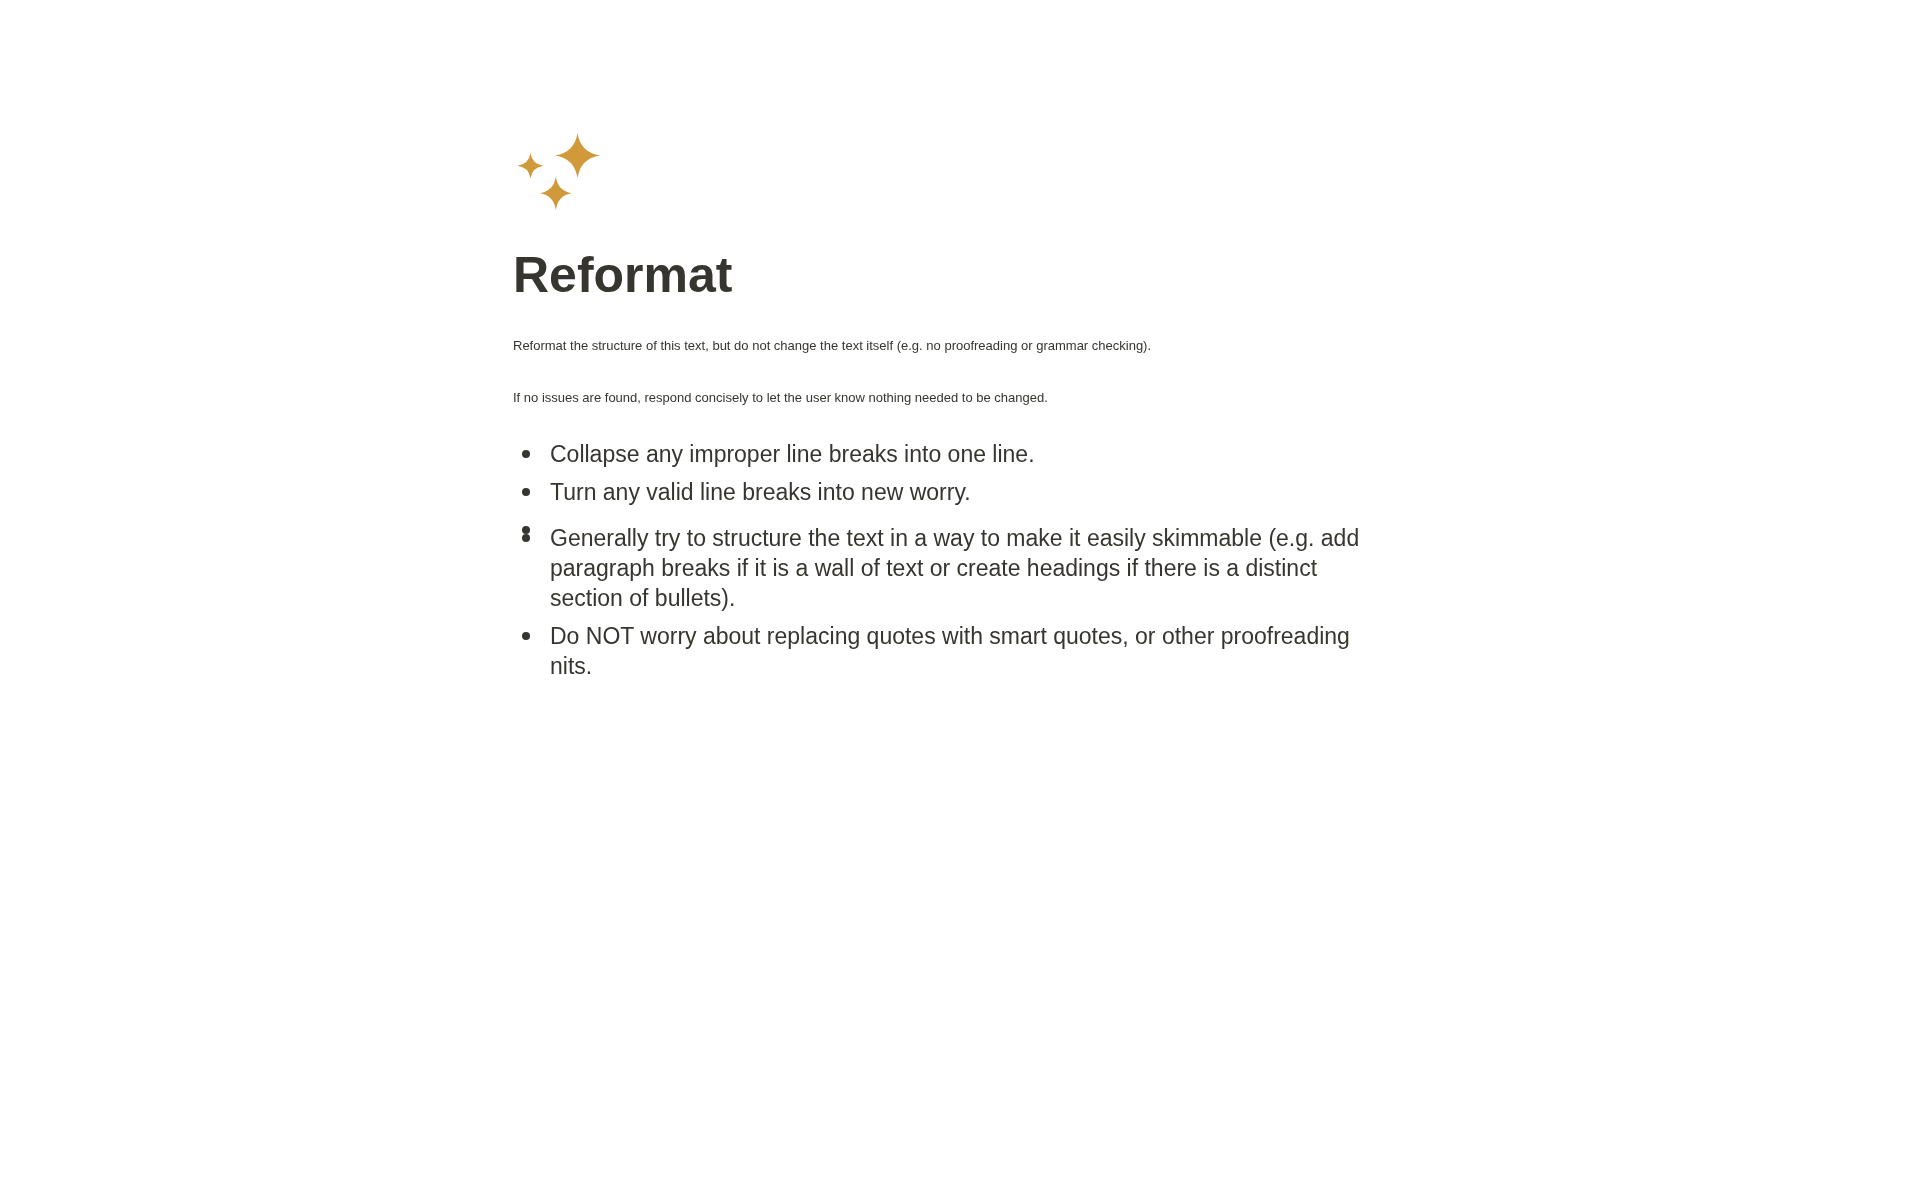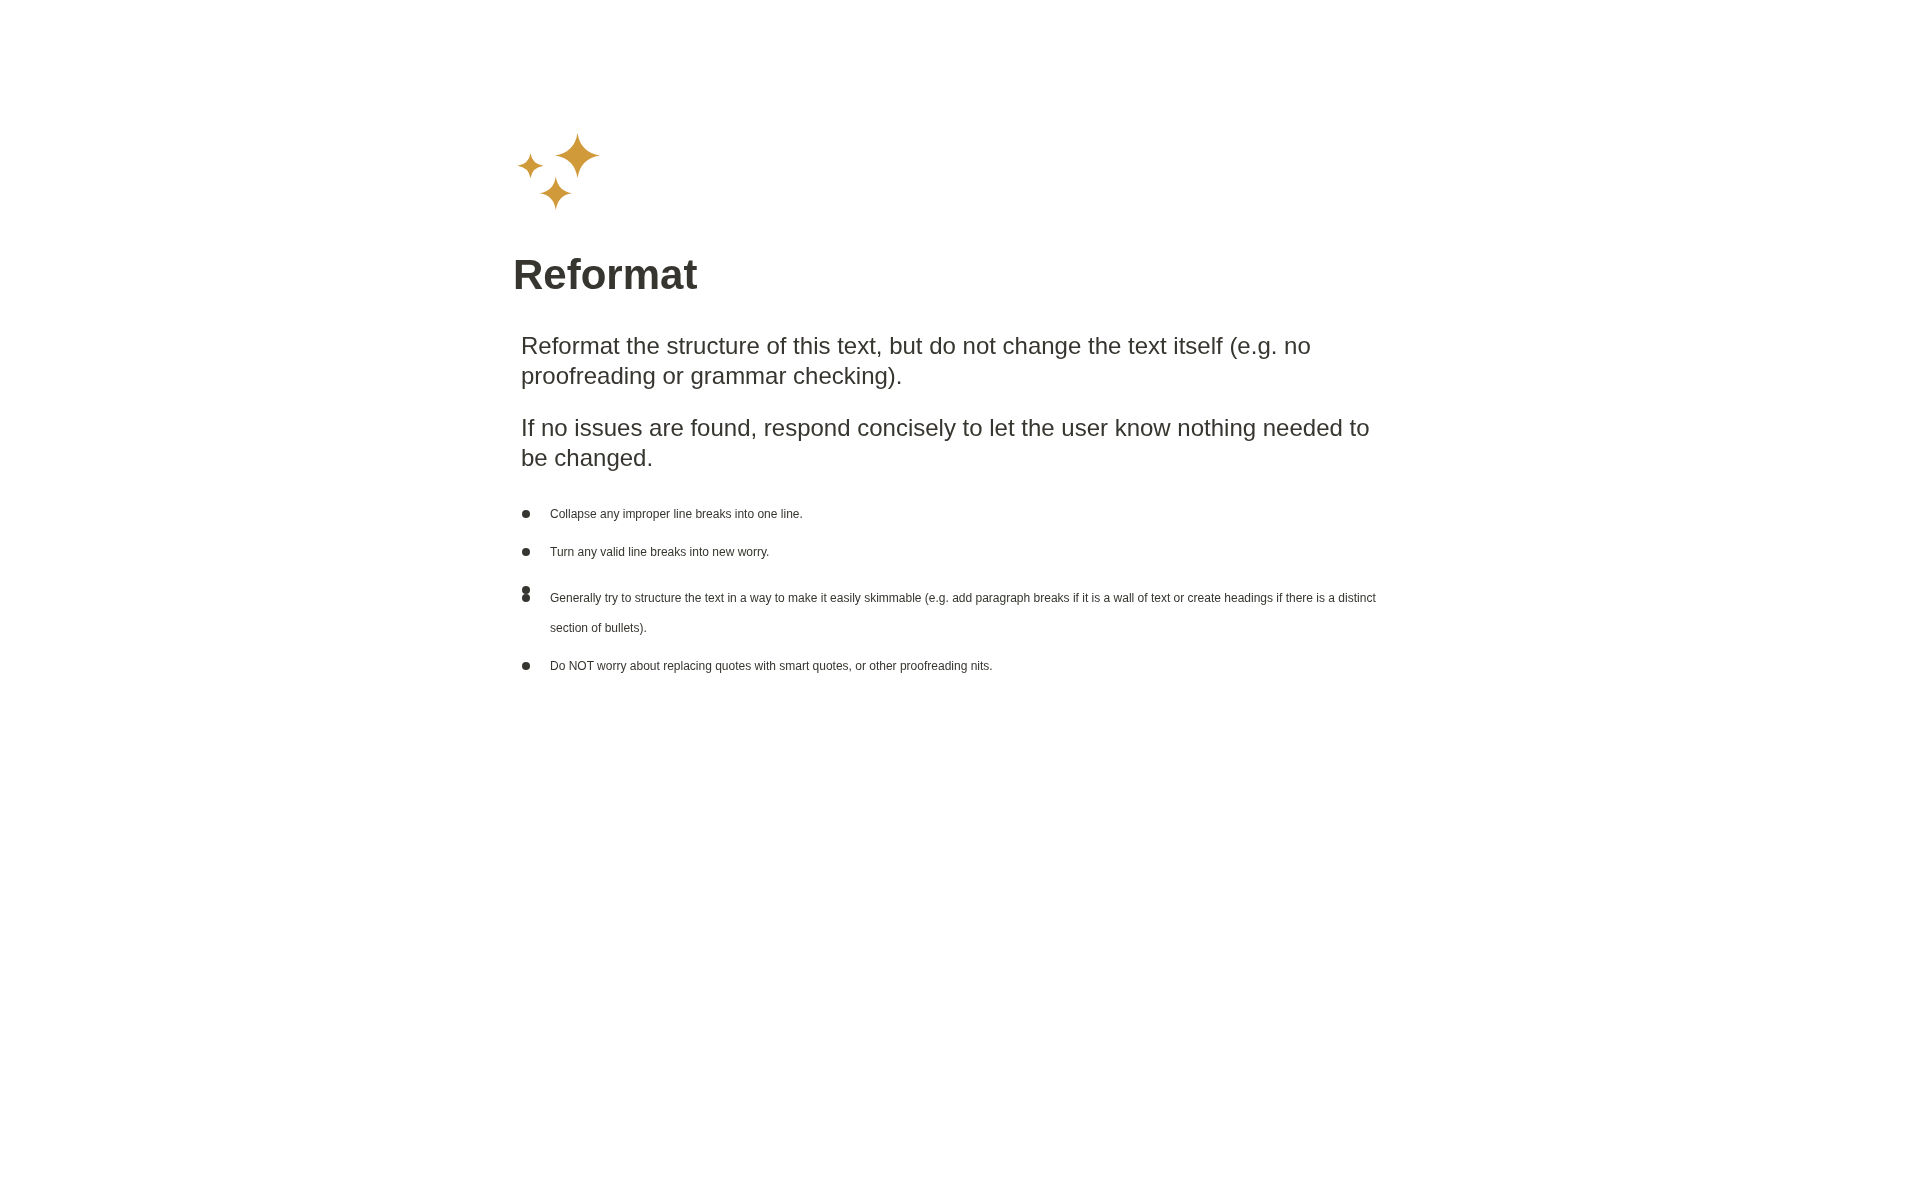--- a/index.html
+++ b/index.html
@@ -28,42 +28,42 @@
     width: 866px;
   }
   .page-icon {
     margin-top: 128px;
     width: 88px;
     height: 88px;
   }
   .page-icon svg { display: block; }
   h1.page-title {
     margin: 28px 0 25px 0;
-    font-size: 42px;
+    font-size: 50px;
     line-height: 62px;
     font-weight: 700;
     color: #37352F;
     letter-spacing: 0;
   }
   p.para {
-    margin: 0 0 22px 8px;
-    font-size: 24px;
+    margin: 0 0 22px 0;
+    font-size: 13px;
     line-height: 30px;
     color: #37352F;
   }
   p.para strong { font-weight: 700; }
   ul.rules-list {
     list-style: none;
     margin: 0;
     padding: 0;
   }
   ul.rules-list li {
     position: relative;
     padding: 4px 0 4px 37px;
-    font-size: 12px;
+    font-size: 23px;
     line-height: 30px;
     color: #37352F;
   }
   ul.rules-list li .dot {
     position: absolute;
     left: 9px;
     top: 15px;
     width: 8px;
     height: 8px;
     border-radius: 50%;

